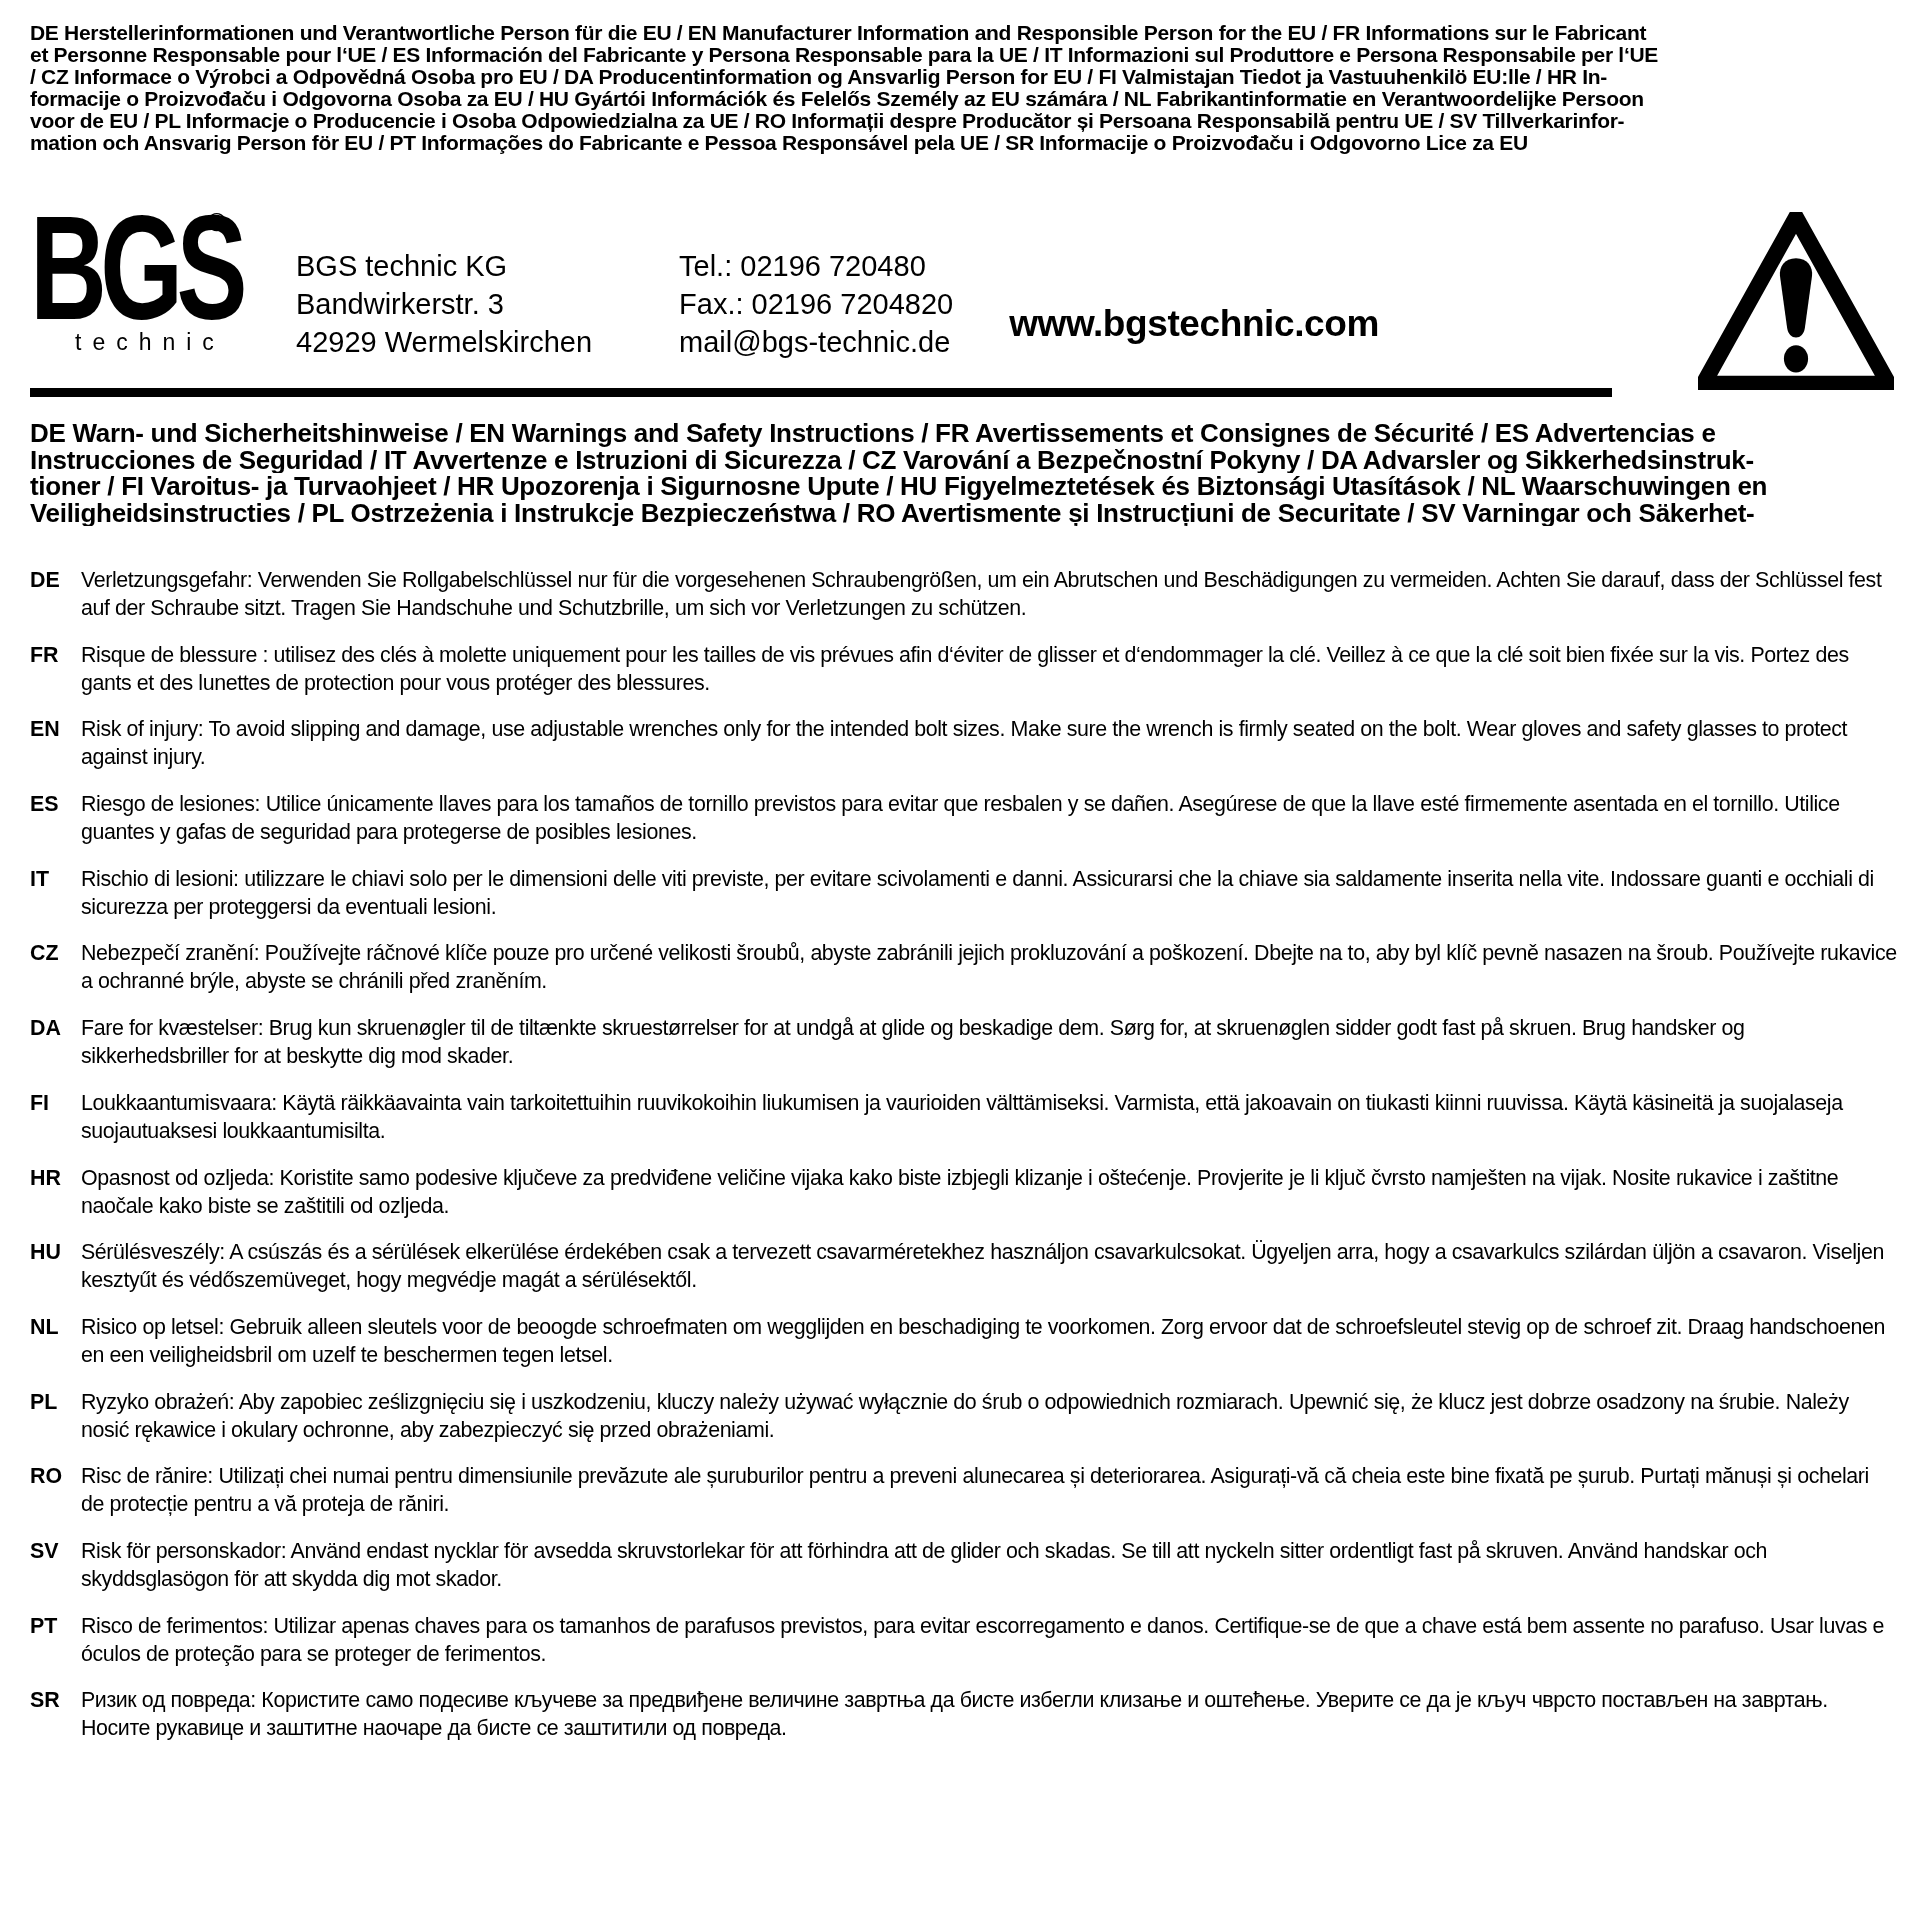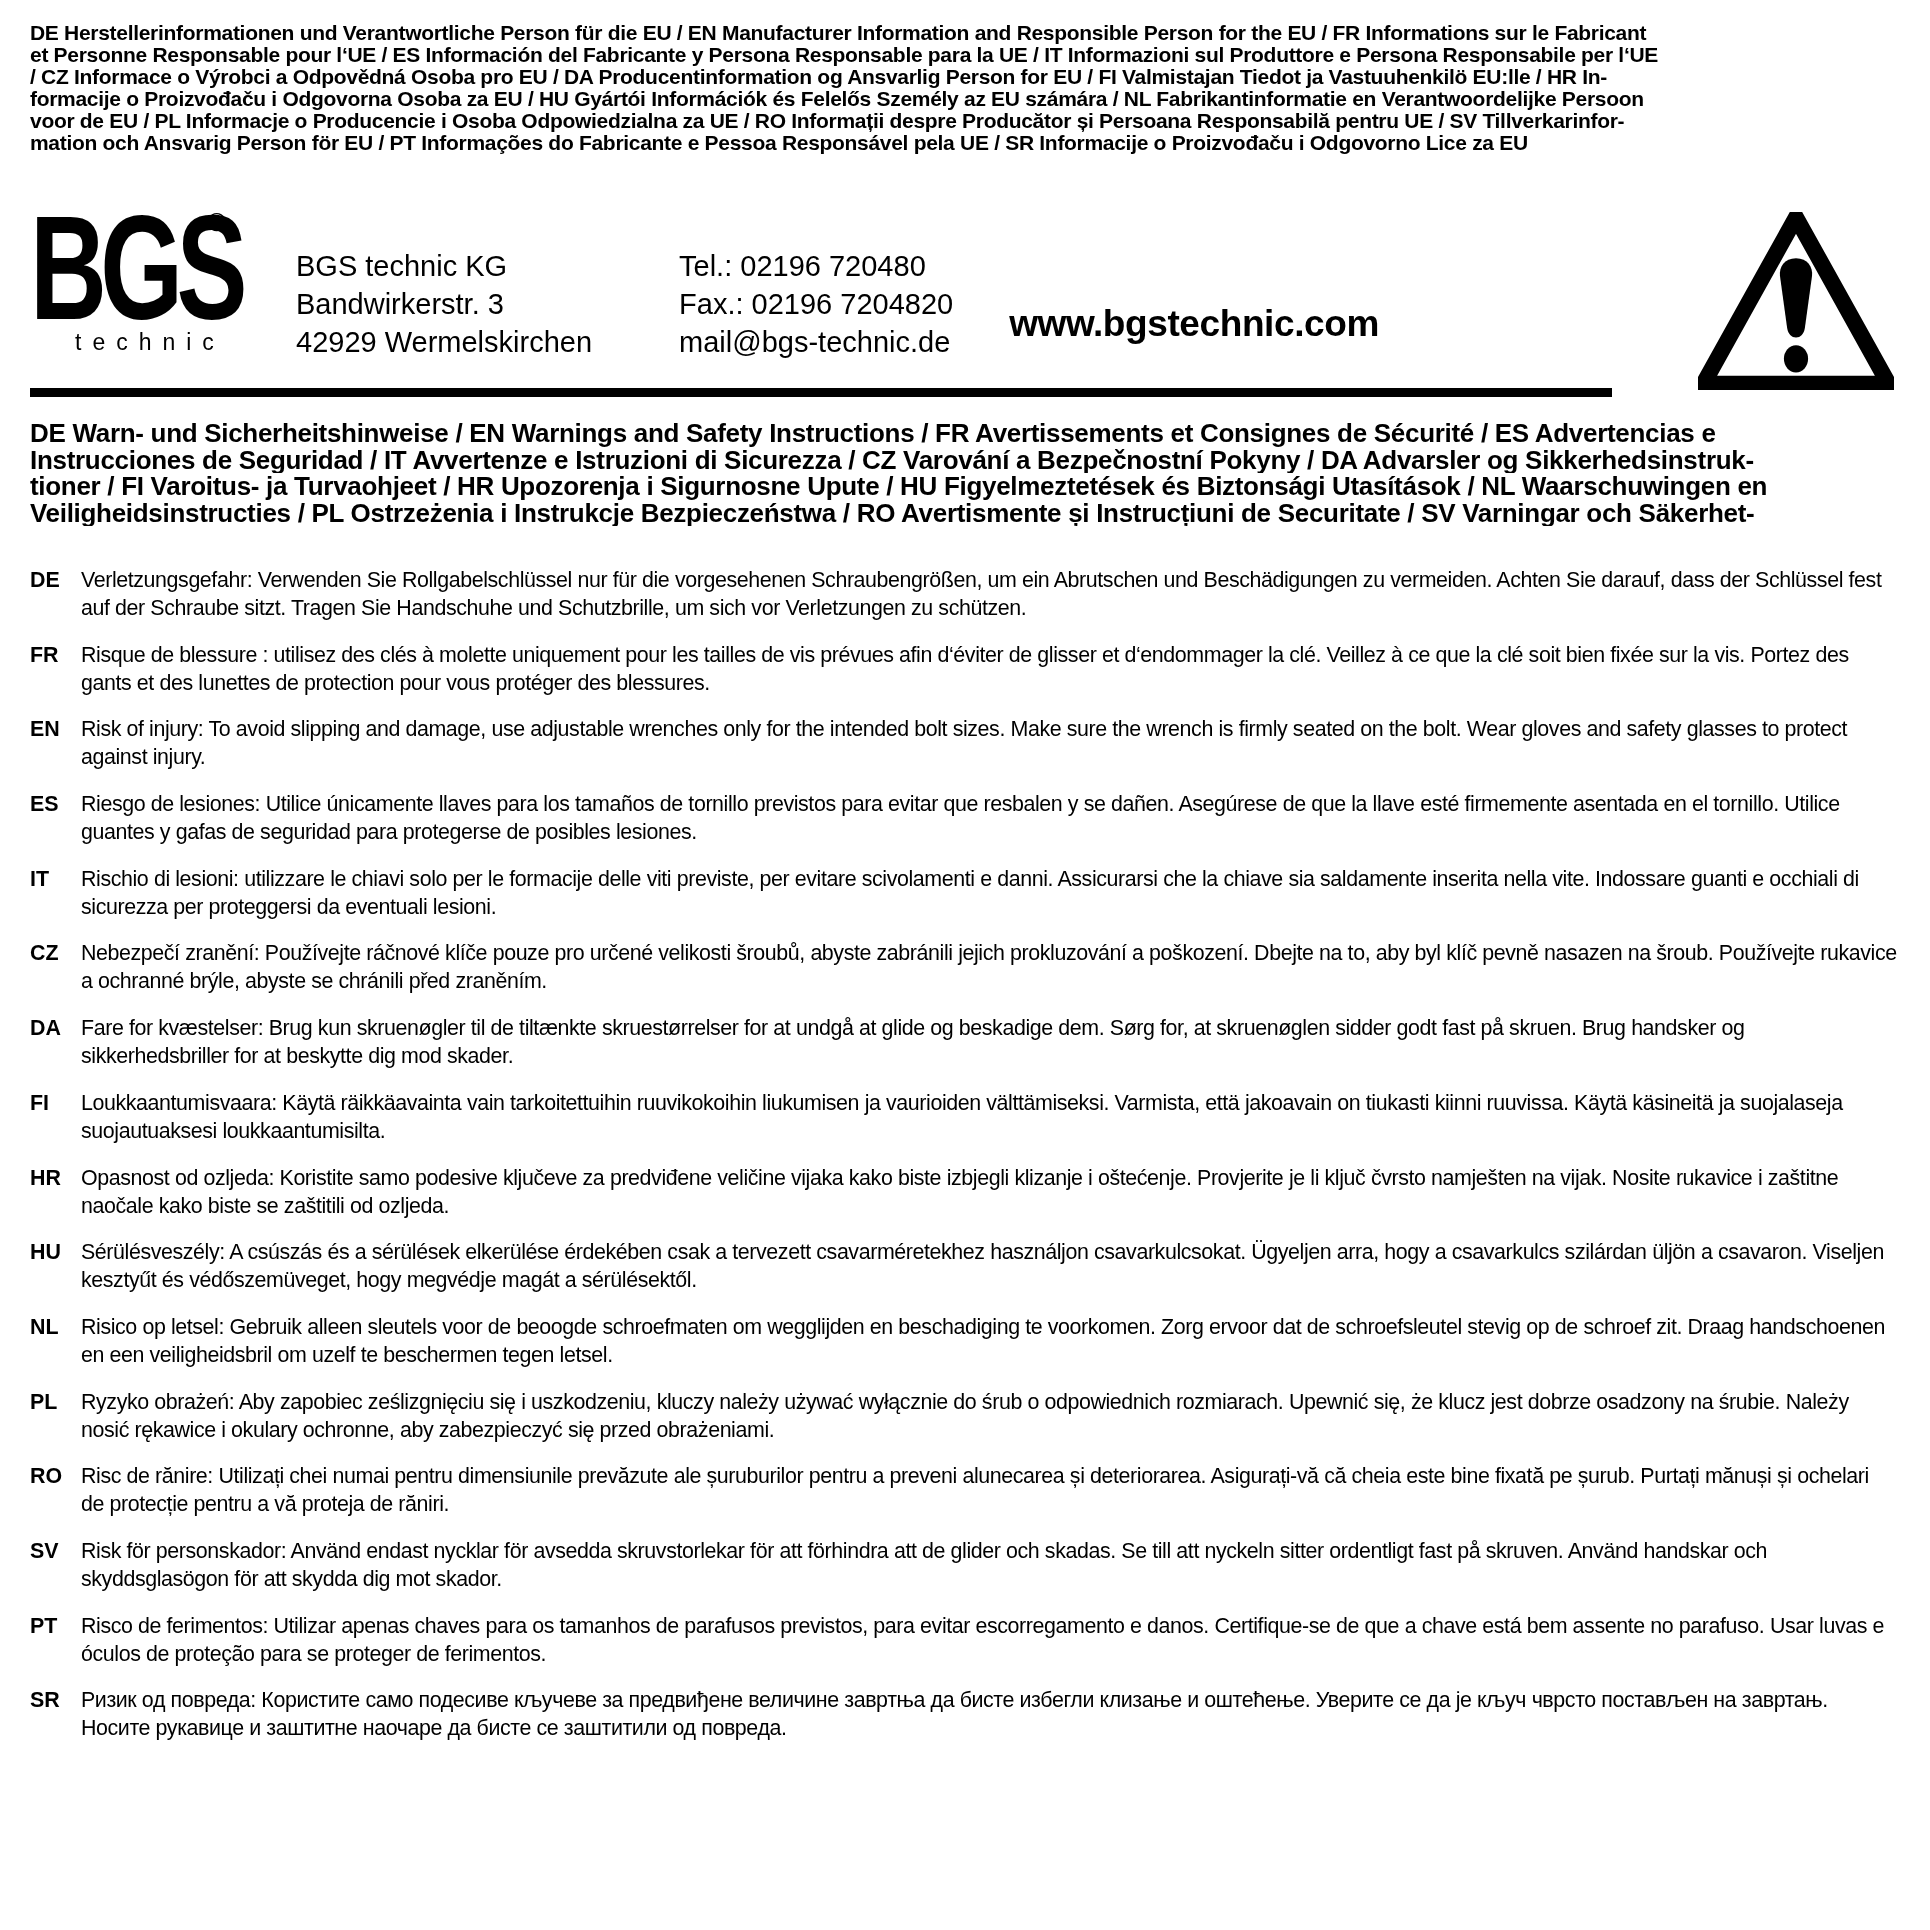--- a/index.html
+++ b/index.html
@@ -104,21 +104,21 @@
     <div class="warn-item">
       <div class="warn-code">EN</div>
       <div class="warn-text">Risk of injury: To avoid slipping and damage, use adjustable wrenches only for the intended bolt sizes. Make sure the wrench is firmly seated on the bolt. Wear gloves and safety glasses to protect against injury.</div>
     </div>
     <div class="warn-item">
       <div class="warn-code">ES</div>
       <div class="warn-text">Riesgo de lesiones: Utilice únicamente llaves para los tamaños de tornillo previstos para evitar que resbalen y se dañen. Asegúrese de que la llave esté firmemente asentada en el tornillo. Utilice guantes y gafas de seguridad para protegerse de posibles lesiones.</div>
     </div>
     <div class="warn-item">
       <div class="warn-code">IT</div>
-      <div class="warn-text">Rischio di lesioni: utilizzare le chiavi solo per le formacije delle viti previste, per evitare scivolamenti e danni. Assicurarsi che la chiave sia saldamente inserita nella vite. Indossare guanti e occhiali di sicurezza per proteggersi da eventuali lesioni.</div>
+      <div class="warn-text">Rischio di lesioni: utilizzare le chiavi solo per le dimensioni delle viti previste, per evitare scivolamenti e danni. Assicurarsi che la chiave sia saldamente inserita nella vite. Indossare guanti e occhiali di sicurezza per proteggersi da eventuali lesioni.</div>
     </div>
     <div class="warn-item">
       <div class="warn-code">CZ</div>
       <div class="warn-text">Nebezpečí zranění: Používejte ráčnové klíče pouze pro určené velikosti šroubů, abyste zabránili jejich prokluzování a poškození. Dbejte na to, aby byl klíč pevně nasazen na šroub. Používejte rukavice a ochranné brýle, abyste se chránili před zraněním.</div>
     </div>
     <div class="warn-item">
       <div class="warn-code">DA</div>
       <div class="warn-text">Fare for kvæstelser: Brug kun skruenøgler til de tiltænkte skruestørrelser for at undgå at glide og beskadige dem. Sørg for, at skruenøglen sidder godt fast på skruen. Brug handsker og sikkerhedsbriller for at beskytte dig mod skader.</div>
     </div>
     <div class="warn-item">

